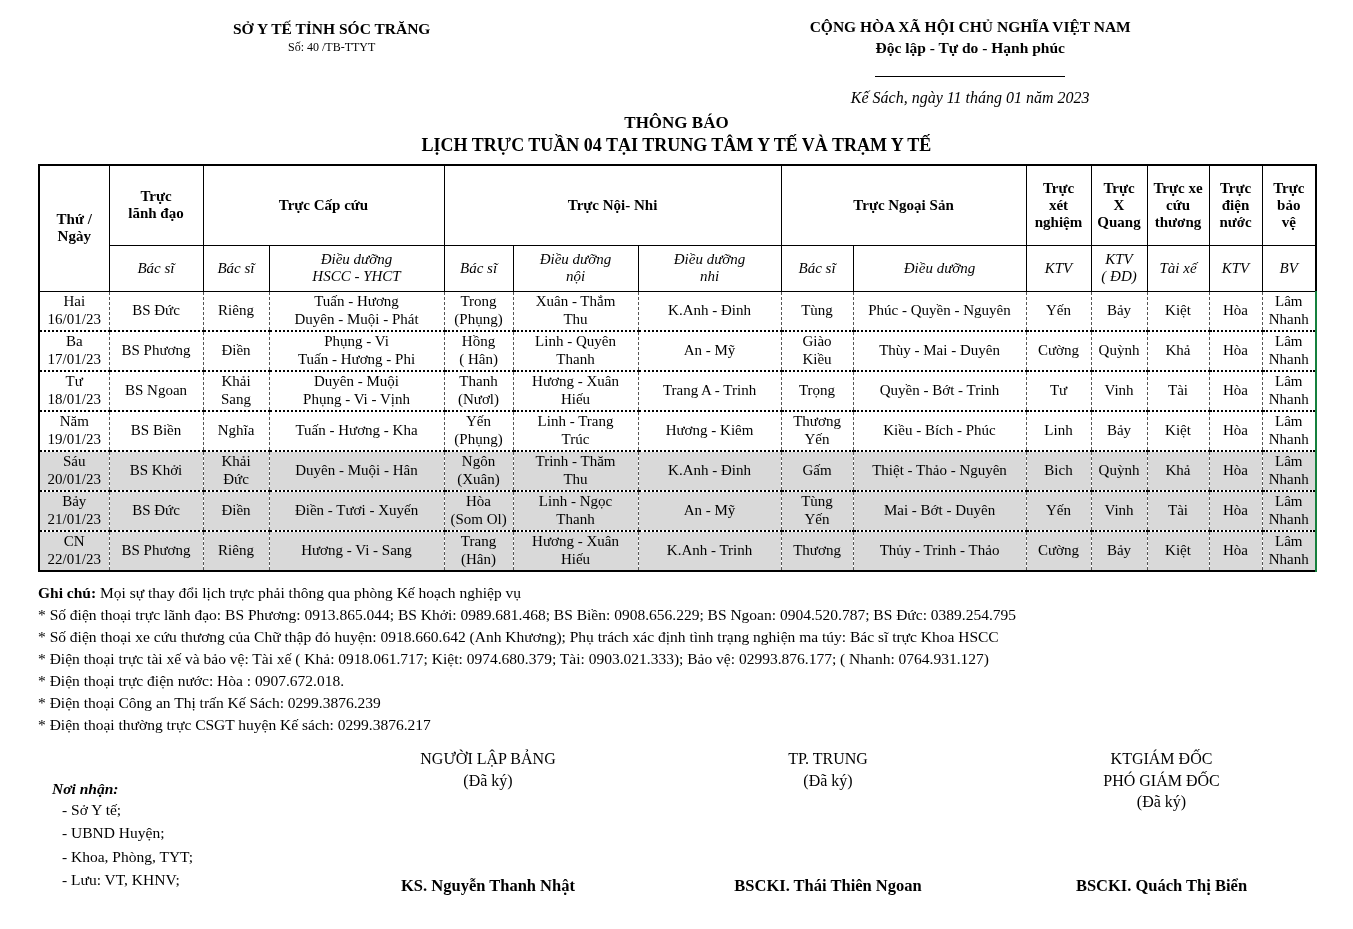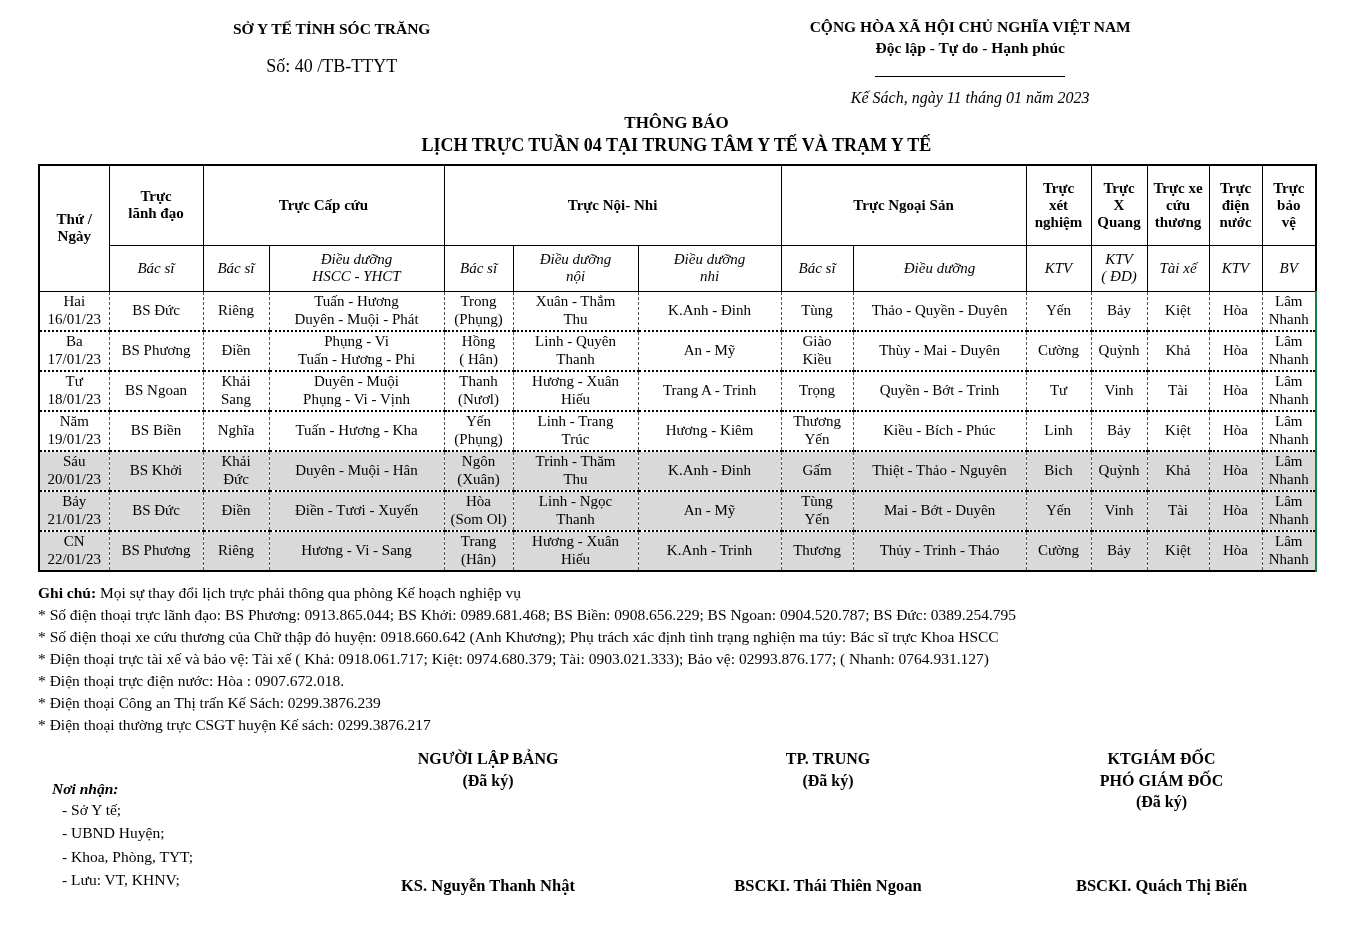--- a/index.html
+++ b/index.html
@@ -10,21 +10,21 @@
     color:#000; font-size:15.5px;
     padding:14px 38px 10px 38px;
   }
   
   .letterhead { display:flex; }
   .lh-left { width:46%; text-align:center; padding-top:4px; }
   .lh-right { width:54%; text-align:center; padding-top:4px; }
   .org-line { font-weight:bold; font-size:15.5px; line-height:1.45; }
   .org-underline { position:relative; display:inline-block; }
   .org-underline::after{ content:""; position:absolute; left:27%; right:26%; bottom:-1px; border-bottom:1.6px solid #000; }
-  .doc-number { margin-top:16px; font-size:18px; }
+  .doc-number { font-size:12px; }
   .motto-line1 { font-weight:bold; font-size:15.5px; }
   .motto-line2 { font-weight:bold; font-size:15.5px; display:inline-block; border-bottom:1.6px solid #000; padding-bottom:19px; margin-top:3px;}
   .date-line { font-style:italic; margin-top:12px; font-size:16px; }
   
   .doc-title { text-align:center; margin-top:6px; }
   .doc-title .t1 { font-weight:bold; font-size:17px; }
   .doc-title .t2 { font-weight:bold; font-size:18px; margin-top:2px; }
   
   table { border-collapse:collapse; table-layout:fixed; width:1277px; margin-top:8px; border:2px solid #000; }
   th, td { white-space:pre-line; text-align:center; vertical-align:middle; overflow:hidden; }
@@ -42,21 +42,21 @@
   tbody td:last-child { border-right:2px solid #15803d; }
   
   .notes { margin-top:10px; line-height:1.42; font-size:15.5px; }
   .notes p { margin:0; }
   .ghi-chu-label { font-weight:bold; }
   
   .footer { display:grid; grid-template-columns:290px 320px 360px 1fr; margin-top:12px; }
   .noinhan-label { font-weight:bold; font-style:italic; font-size:15.5px; padding-left:14px;margin-top:32px; }
   .noinhan-item { font-size:15.5px; padding-left:24px; line-height:1.5; }
   .sig-block { display:flex; flex-direction:column; align-items:center; justify-content:space-between; height:148px; }
-  .sig-title { font-weight:bold; font-size:16px; text-align:center; line-height:1.35; }
+  .sig-title { font-weight:normal; font-size:16px; text-align:center; line-height:1.35; }
   .sig-name { font-weight:bold; font-size:16.5px; text-align:center; }
 </style>
 </head>
 <body>
 
 <div class="letterhead">
   <div class="lh-left">
     <div class="org-line">SỞ Y TẾ TỈNH SÓC TRĂNG</div>
     <div class="doc-number">Số: 40 /TB-TTYT</div>
   </div>
@@ -141,21 +141,21 @@
         <td>BS Đức</td>
         <td>Riêng</td>
         <td>Tuấn - Hương
 Duyên - Muội - Phát</td>
         <td>Trong
 (Phụng)</td>
         <td>Xuân - Thắm
 Thu</td>
         <td>K.Anh - Đinh</td>
         <td>Tùng</td>
-        <td>Thảo - Quyền - Duyên</td>
+        <td>Phúc - Quyền - Nguyên</td>
         <td>Yến</td>
         <td>Bảy</td>
         <td>Kiệt</td>
         <td>Hòa</td>
         <td>Lâm
 Nhanh</td>
       </tr>
       <tr>
         <td>Ba
 17/01/23</td>

